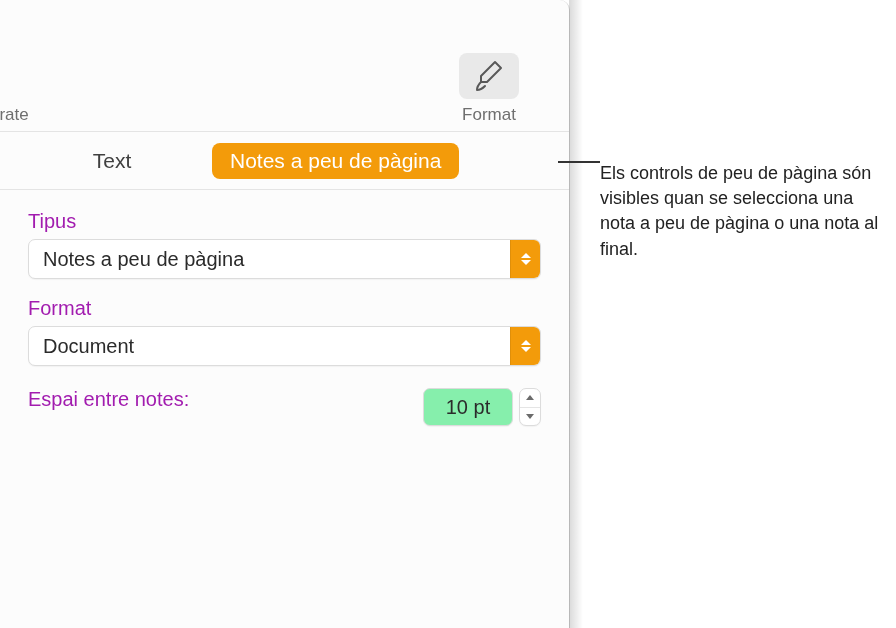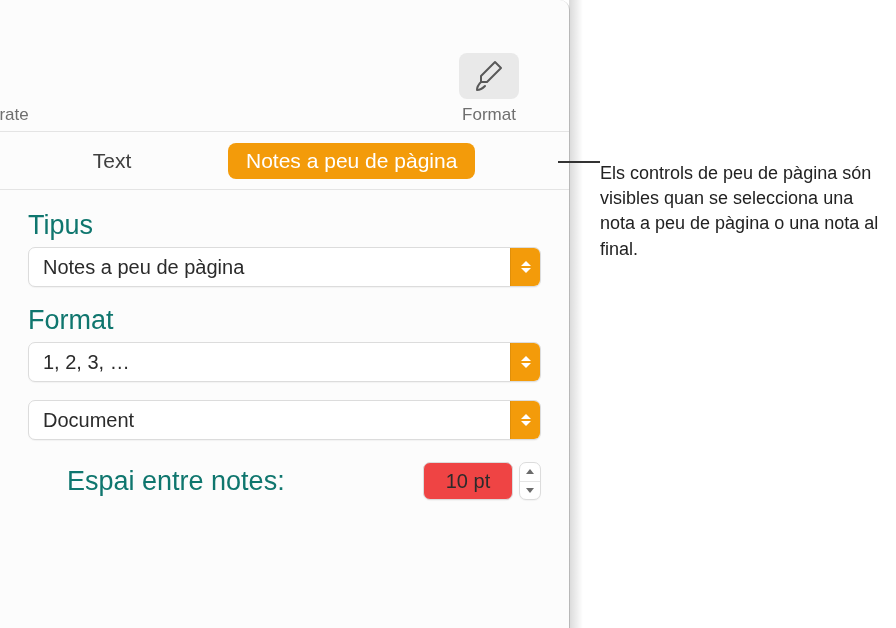--- a/index.html
+++ b/index.html
@@ -73,21 +73,21 @@
     margin-right: 20px;
     display: flex;
     gap: 0;
   }
   .tabs {
     display: flex;
     align-items: center;
     height: 58px;
     border-bottom: 1px solid #e4e4e4;
     padding: 0 12px;
-    gap: 16px;
+    gap: 0;
   }
   .tab {
     font-size: 21px;
     color: #404040;
     padding: 6px 18px;
     border-radius: 8px;
     cursor: default;
   }
   .tab.text-tab {
     flex: 0 0 200px;
@@ -95,22 +95,22 @@
   }
   .tab.active {
     background: #f39b0a;
     color: #fff;
     font-weight: 500;
   }
   .form-area {
     padding: 20px 28px 0 28px;
   }
   .field-label {
-    font-size: 27px;
-    color: #0f766e;
+    font-size: 20px;
+    color: #a21caf;
     margin-bottom: 6px;
   }
   .popup {
     display: flex;
     align-items: stretch;
     width: 100%;
     height: 40px;
     border: 1px solid #dcdcdc;
     border-radius: 7px;
     background: #fff;
@@ -139,35 +139,33 @@
   .popup .popup-arrows .tri {
     width: 0; height: 0;
     border-left: 5px solid transparent;
     border-right: 5px solid transparent;
   }
   .popup .popup-arrows .tri.up { border-bottom: 5px solid #fff; }
   .popup .popup-arrows .tri.down { border-top: 5px solid #fff; }
 
   .spacing-row {
     display: flex;
-    align-items: center;
     margin-top: 22px;
-    margin-left: 39px;
   }
   .spacing-row .field-label { margin: 0; flex: 1; }
   .stepper {
     display: flex;
     align-items: stretch;
     height: 38px;
   }
   .stepper .step-value {
     width: 90px;
     border: 1px solid #dcdcdc;
     border-radius: 7px;
-    background: #ef4444;
+    background: #86efac;
     display: flex;
     align-items: center;
     justify-content: center;
     font-size: 20px;
     color: #2b2b2b;
     margin-right: 6px;
     box-shadow: 0 1px 1px rgba(0,0,0,0.04);
   }
   .stepper .step-arrows {
     width: 22px;
@@ -249,27 +247,20 @@
     <div class="field-label">Tipus</div>
     <div class="popup">
       <div class="popup-value">Notes a peu de pàgina</div>
       <div class="popup-arrows">
         <div class="tri up"></div>
           <div class="tri down"></div>
       </div>
     </div>
 
     <div class="field-label">Format</div>
-    <div class="popup">
-      <div class="popup-value">1, 2, 3, …</div>
-      <div class="popup-arrows">
-        <div class="tri up"></div>
-          <div class="tri down"></div>
-      </div>
-    </div>
 
     <div class="popup">
       <div class="popup-value">Document</div>
       <div class="popup-arrows">
         <div class="tri up"></div>
           <div class="tri down"></div>
       </div>
     </div>
 
     <div class="spacing-row">

